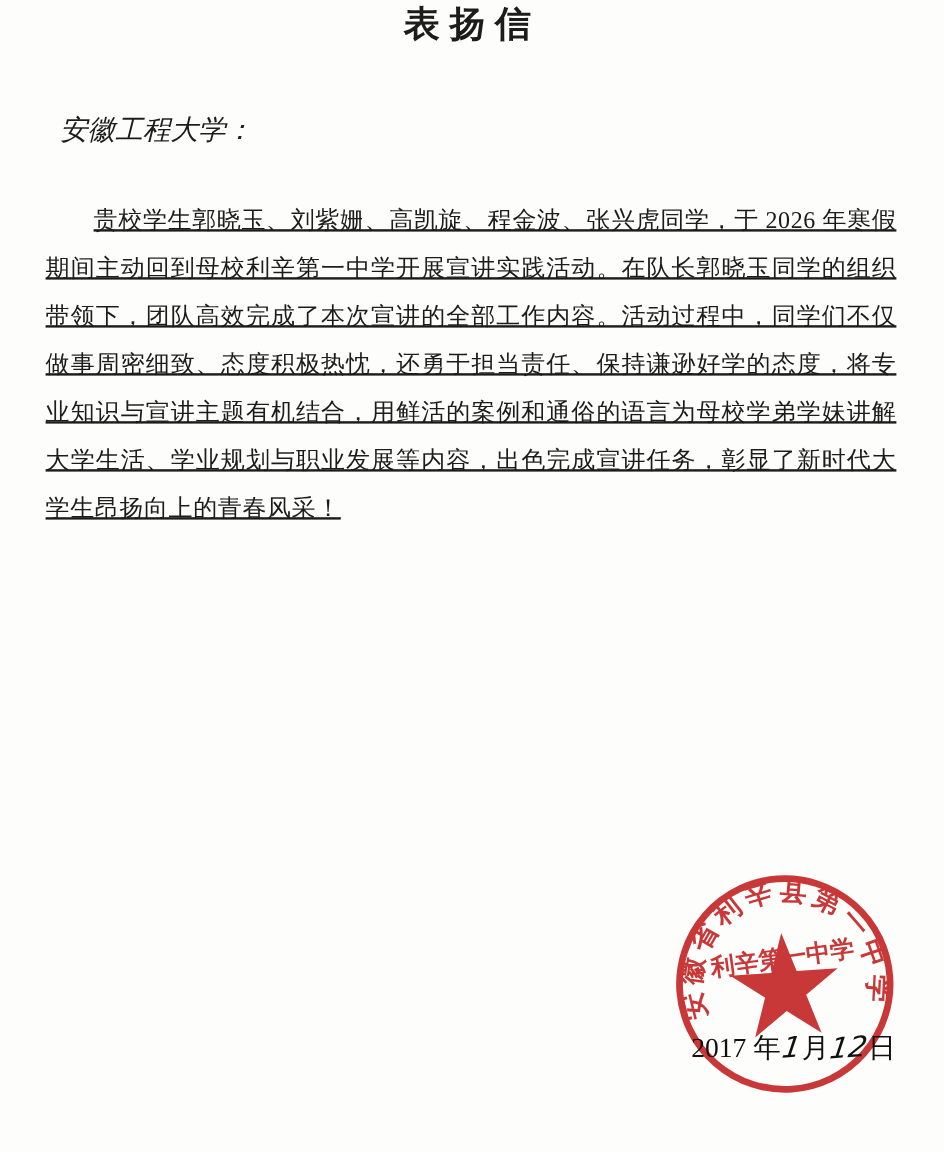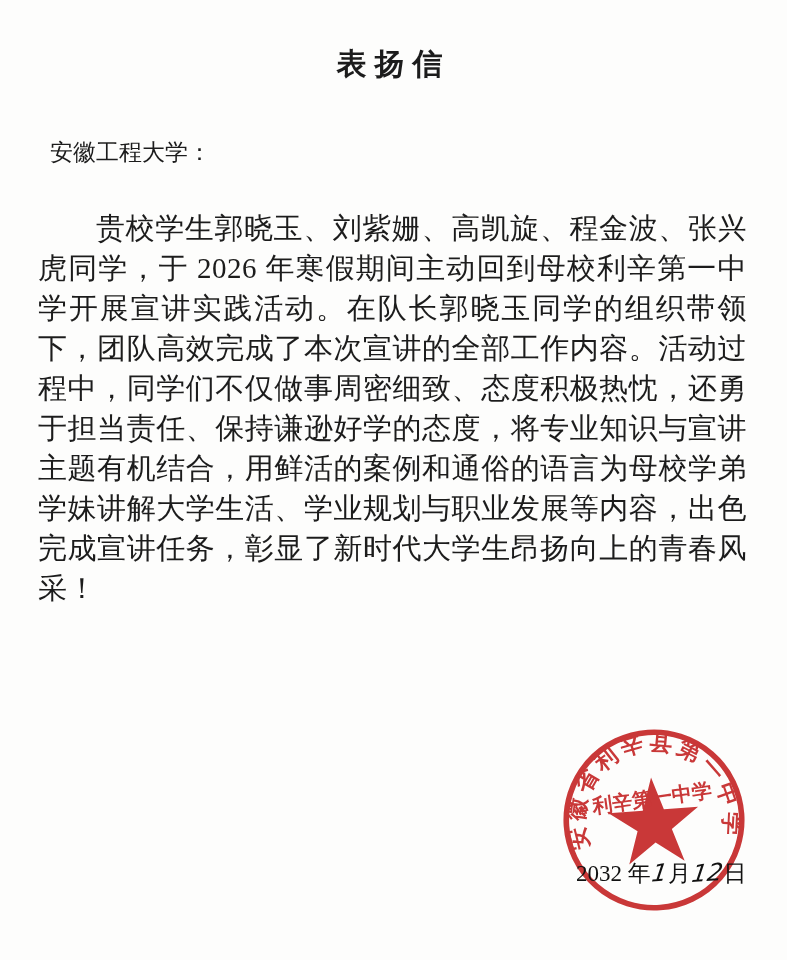--- a/index.html
+++ b/index.html
@@ -6,37 +6,39 @@
   .page {
     position:relative;
     width:787px; height:960px;
     margin:0 auto;
     background:#fdfdfc;
     color:#1c1c1c;
     font-family:"Liberation Serif","DejaVu Serif",serif;
     overflow:hidden;
   }
   .title {
-    margin:0; padding-top:44px;
+    margin:0; 
     text-align:center;
     font-size:30px; font-weight:bold;
     letter-spacing:8px;
   }
   .salutation {
     margin-top:52px;
     padding-left:50px;
     font-size:23px;
+    font-style:italic;
   }
   .body-para {
     margin:0 40px 0 38px;
-    font-size:29px;
+    font-size:20px;
     line-height:40px;
     text-align:justify;
     text-indent:2em;
     letter-spacing:0.5px;
+    text-decoration:underline;
   }
   .body-para.first { margin-top:40px; }
   .seal {
     position:absolute;
     left:560px; top:726px;
     width:188px; height:188px;
     opacity:0.88;
     transform:rotate(-4deg);
     z-index:1;
     pointer-events:none;
@@ -75,16 +77,16 @@
     </defs>
     <circle cx="150" cy="150" r="140" fill="none" stroke="#c21d1d" stroke-width="9"></circle>
     <text font-size="36" font-weight="bold" fill="#c21d1d" font-family="'Liberation Serif',serif">
       <textPath href="#sealArc" xlink:href="#sealArc" startOffset="2" textLength="420">安徽省利辛县第一中学</textPath>
     </text>
     <polygon fill="#c21d1d" points="150,82 166.9,134.0 221.6,134.0 177.4,166.2 194.3,218.2 150,186.1 105.7,218.2 122.6,166.2 78.4,134.0 133.1,134.0"></polygon>
     <text x="150" y="126" text-anchor="middle" font-size="32" font-weight="bold" fill="#c21d1d" font-family="'Liberation Serif',serif" transform="rotate(-4 150 126)">利辛第一中学</text>
   </svg>
 
   <div class="date-line">
-    <span>2032 年</span><span class="hand-num">1</span><span>月</span><span class="hand-num">12</span><span>日</span>
+    <span>2017 年</span><span class="hand-num">1</span><span>月</span><span class="hand-num">12</span><span>日</span>
   </div>
 
 </div>
 
 </body></html>

